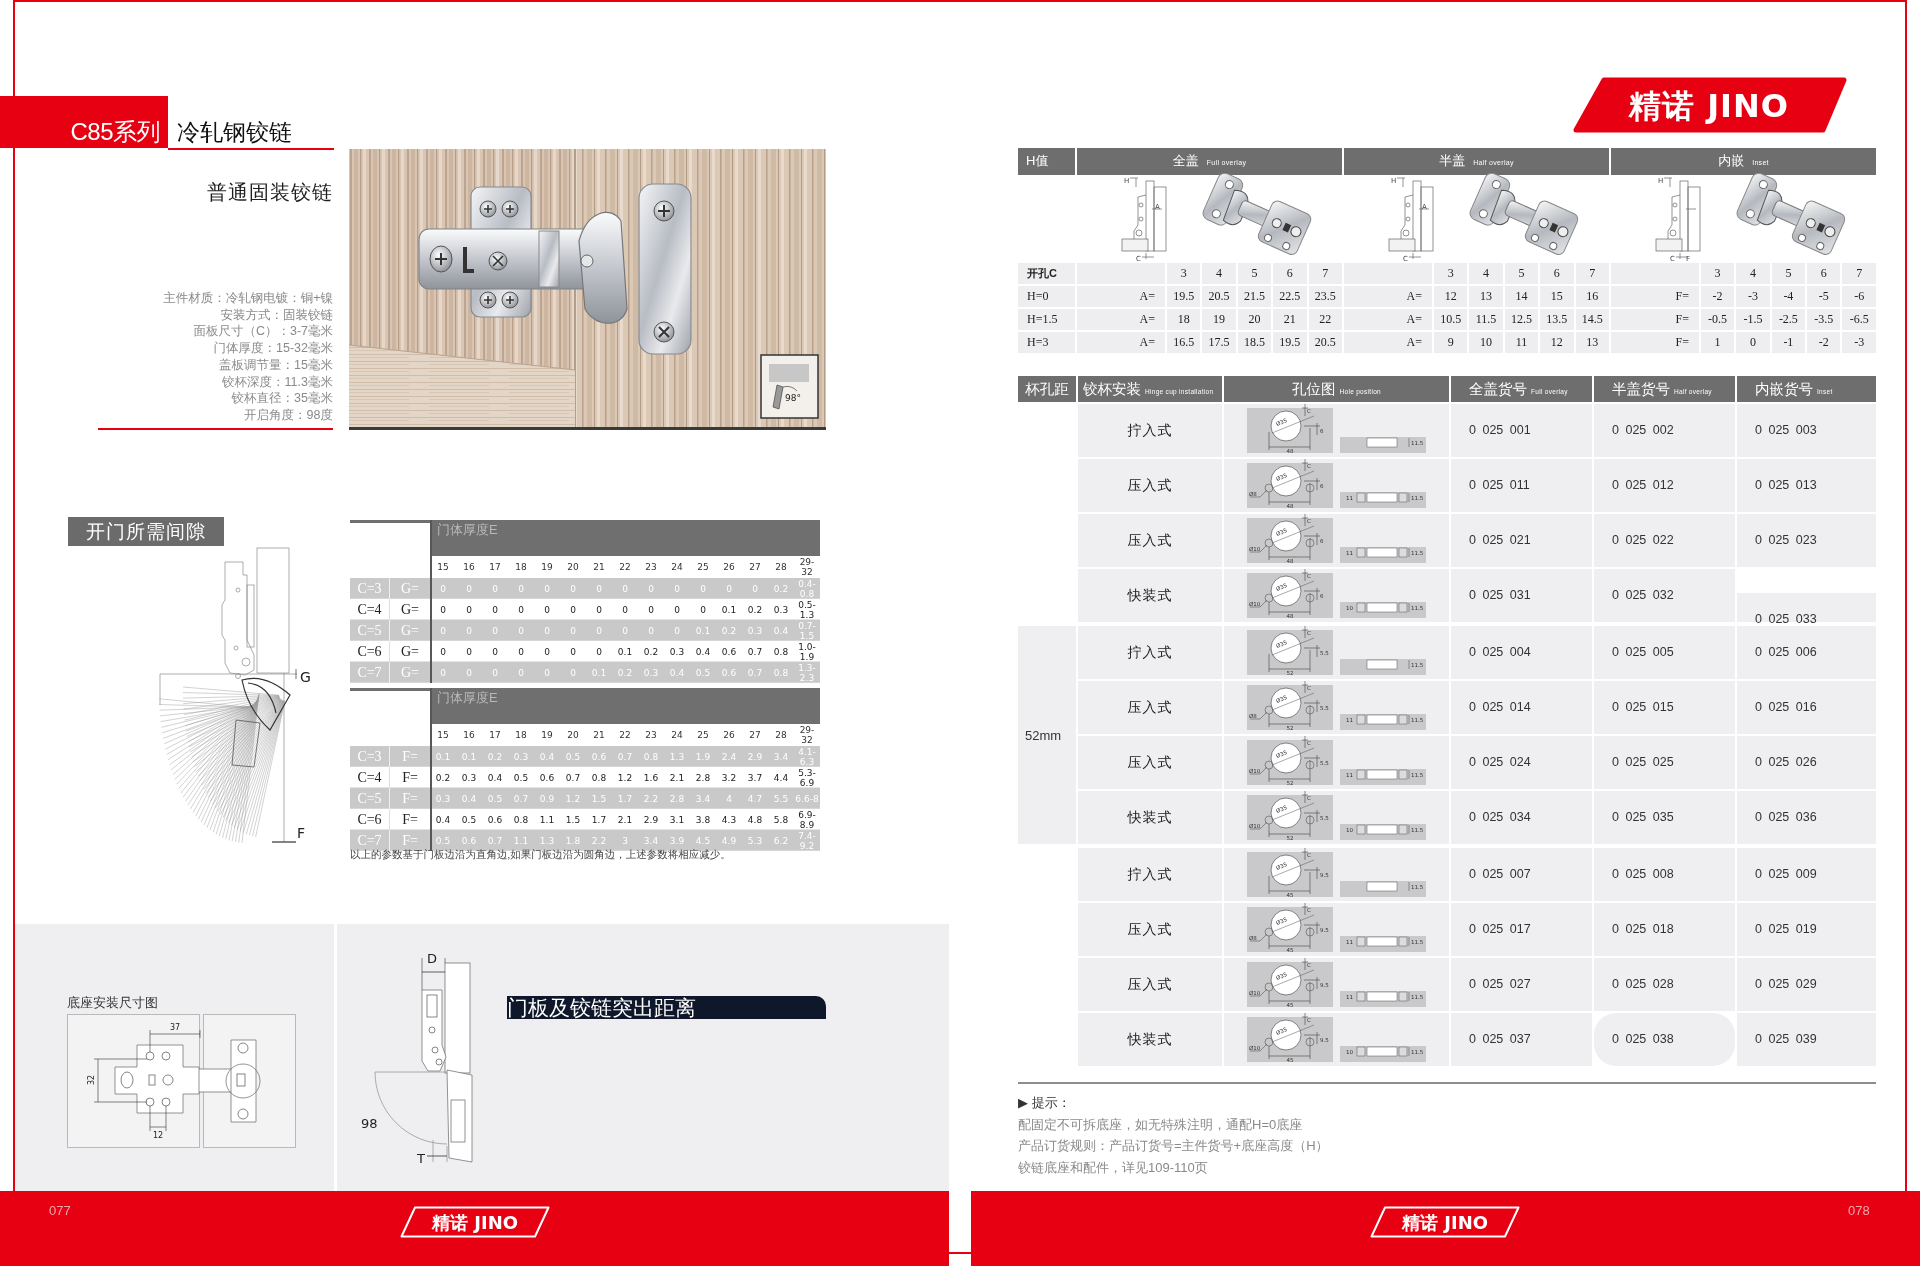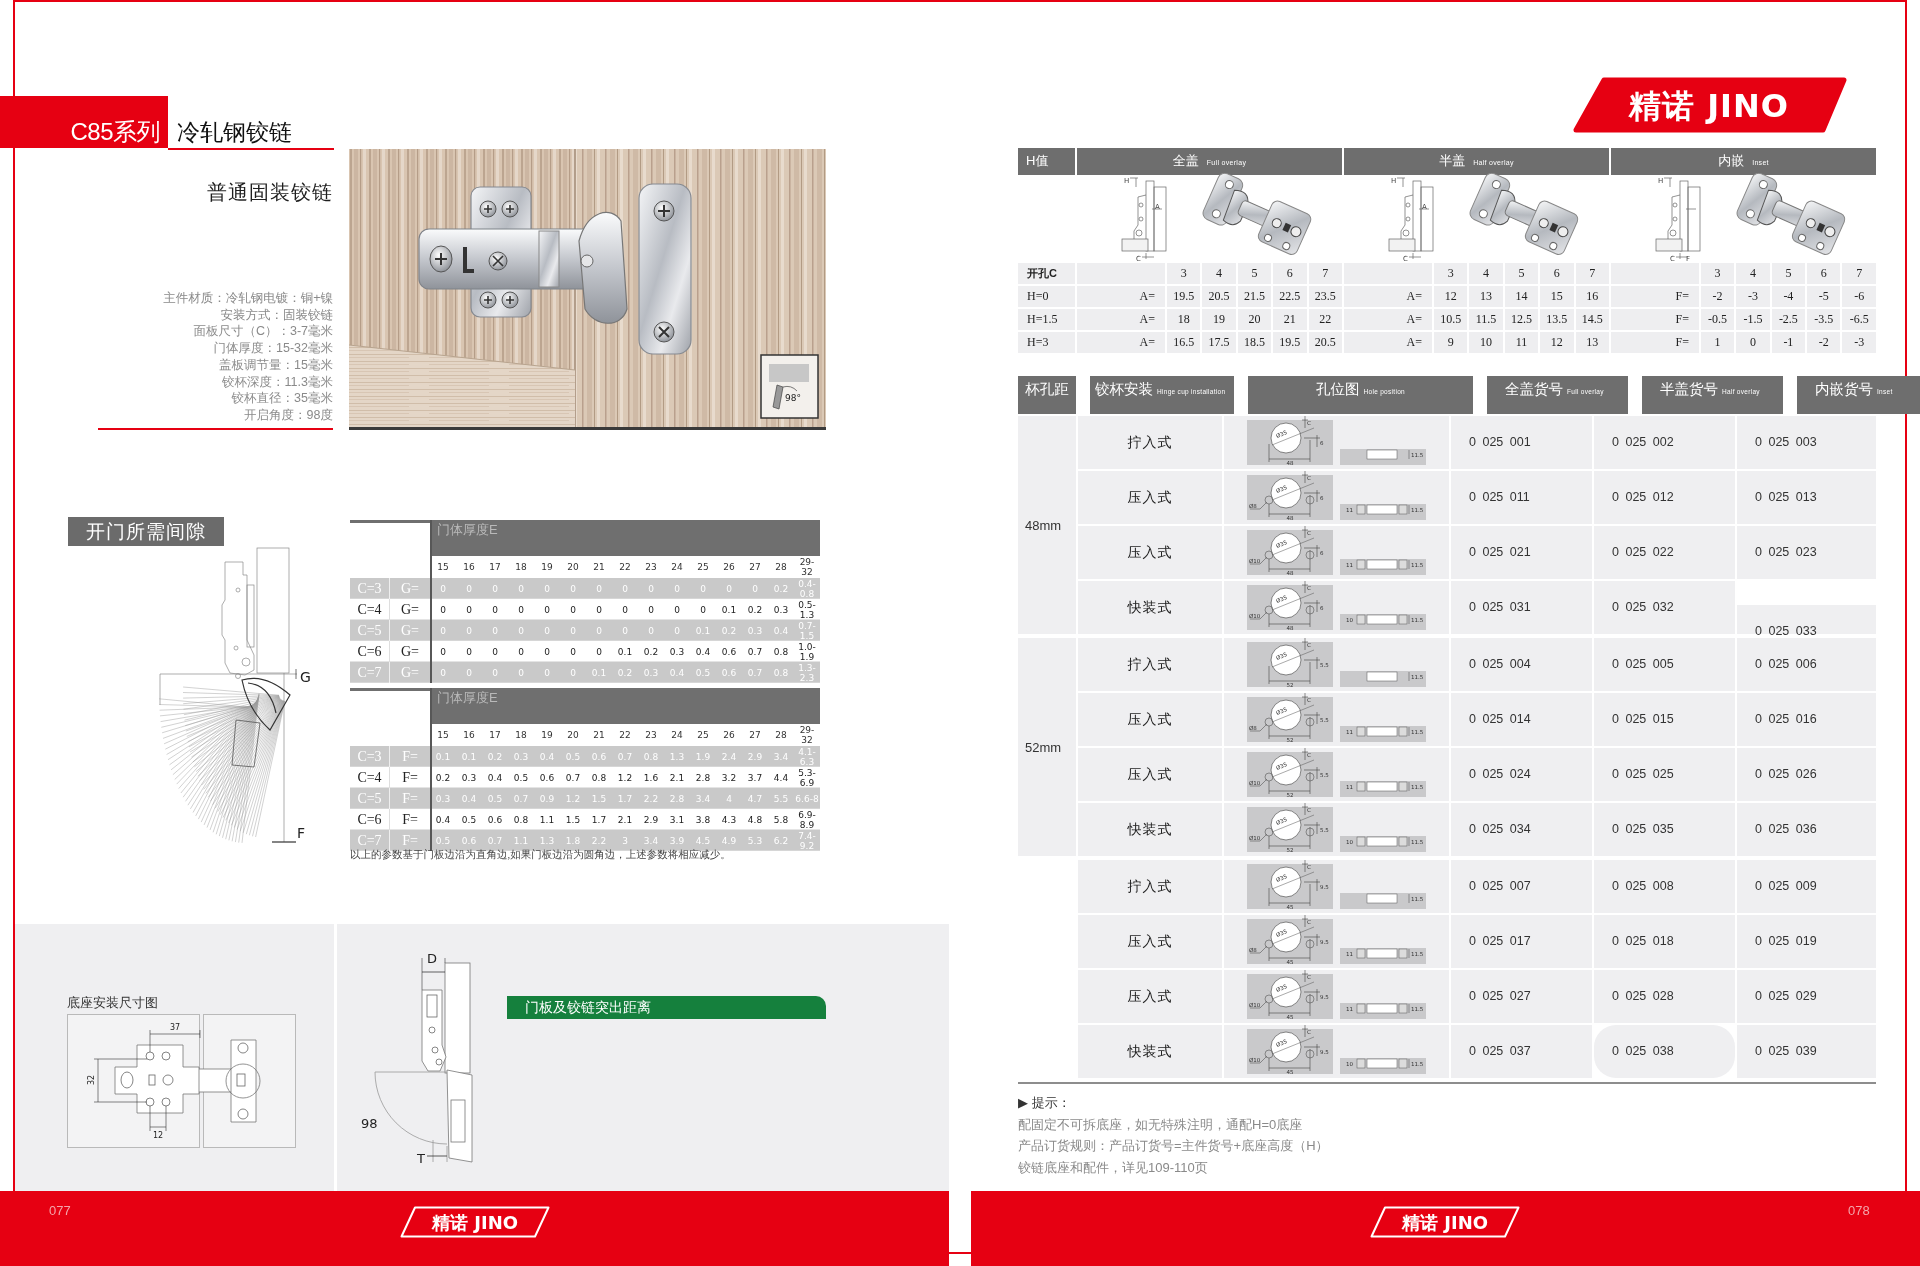--- a/index.html
+++ b/index.html
@@ -29,41 +29,41 @@
 .ct-c1{border-right:1px solid #dedede}
 .ct-row.alt .ct-c1{border-right:1px solid rgba(255,255,255,.7)}
 .ct-cell{font-size:9px;text-align:center;font-family:"DejaVu Sans",sans-serif}
 .ct-vline{position:absolute;left:80px;top:0;width:2px;bottom:0;background:#575757}
 .ct-note{left:350px;top:848px;font-size:10.5px;color:#444}
 
 .grey-band{left:15px;top:924px;width:934px;height:267px;background:#efeff1}
 .band-div{left:334px;top:924px;width:3px;height:267px;background:#fff}
 .base-title{left:67px;top:994px;font-size:13px;color:#333}
 .pt{left:507px;top:996px;width:319px}
-.pt-head{height:23px;background:#15803d;color:#fff;font-size:14px;line-height:23px;padding-left:18px;border-radius:0 10px 0 0}
+.pt-head{height:23px;background:#0f172a;color:#fff;font-size:21px;line-height:23px;padding-left:0;border-radius:0 10px 0 0}
 .pt-grid{display:grid;grid-template-columns:87px 114px 118px;background:#fff;border-left:1.5px solid #555;border-top:1.5px solid #555}
 .pt-grid div{height:24px;line-height:22px;border-right:1.5px solid #555;border-bottom:1.5px solid #555;padding-left:8px;font-size:14px;color:#222;font-family:"Liberation Serif","DejaVu Serif",serif}
 
 .footer{top:1191px;height:75px;width:949px}
 .pnum{font-size:13px;color:#f4a3aa;top:1203px}
 
 .ht{left:1018px;top:148px;width:858px}
 .ht-head{display:grid;grid-template-columns:57px 265px 265px 265px;gap:2px;height:25px}
 .ht-head div{background:#6e6e6e;color:#fff;font-size:13px;line-height:25px}
 .ht-head .hg{text-align:center}
 .sub{font-size:7px;margin-left:8px;letter-spacing:.3px}
 .ht-img{height:89px;position:relative}
 .ht-rows{display:grid;grid-template-columns:57px 88px repeat(5,33.4px) 88px repeat(5,33.4px) 88px repeat(5,33.4px);gap:2px;grid-auto-rows:21px;margin-top:1px}
 .ht-rows div{background:#eeeef0;font-family:"Liberation Serif","DejaVu Serif",serif;font-size:12px;line-height:21px;text-align:center;color:#222}
 .ht-rows .rl{text-align:left;padding-left:9px}
 .ht-rows .rb{font-family:"Liberation Sans","DejaVu Sans",sans-serif;font-weight:bold;font-size:11px}
 .ht-rows .kl{text-align:right;padding-right:10px}
 
 .ptab{left:1018px;top:376px;width:858px}
-.ptab-head{display:grid;grid-template-columns:58px 144px 225px 141px 141px 139px;gap:14px;height:38px}
+.ptab-head{display:grid;grid-template-columns:58px 144px 225px 141px 141px 139px;gap:2px;height:26px}
 .ptab-head div{background:#6e6e6e;color:#fff;font-size:14.5px;line-height:26px;white-space:nowrap;overflow:hidden}
 .ptab-head .c{text-align:center}
 .ptab-head .l{padding-left:5px}
 .ptab-head .lc{padding-left:18px}
 .ptab-head .sub{font-size:6.5px;margin-left:4px}
 .ptab-body{margin-top:2px}
 .pg{display:grid;grid-template-columns:58px 144px 225px 141px 141px 139px;grid-template-rows:repeat(4,53px);gap:2px;margin-bottom:4px}
 .pc{background:#efeff1}
 .pdist{display:flex;align-items:center;padding-left:7px;font-size:13px;color:#333}
 .pinst{text-align:center;line-height:53px;font-size:14px;color:#222;letter-spacing:1px}
@@ -806,23 +806,20 @@
   <div class="ptab-head">
     <div class="c">杯孔距</div>
     <div class="l"><span>铰杯安装</span><span class="sub">Hinge cup installation</span></div>
     <div class="c"><span>孔位图</span><span class="sub">Hole position</span></div>
     <div class="lc"><span>全盖货号</span><span class="sub">Full overlay</span></div>
     <div class="lc"><span>半盖货号</span><span class="sub">Half overlay</span></div>
     <div class="lc"><span>内嵌货号</span><span class="sub">Inset</span></div>
   </div>
   <div class="ptab-body" id="ptab-body">
       <div class="pg">
-        <div class="pc pdist" style="grid-area: 1 / 1 / span 4;">
-          <span>48mm</span>
-        </div>
         <div class="pc pinst" style="grid-area: 1 / 2;">拧入式</div>
         <div class="pc pdiag" style="grid-area: 1 / 3;"><svg width="225" height="53" viewBox="0 0 225 53">
             <rect x="23" y="4" width="86" height="45" fill="#c9c9cb"></rect>
             <g stroke="#444" stroke-width=".6" fill="none">
               <line x1="81" y1="0" x2="81" y2="12"></line>
               <line x1="78" y1="4" x2="84" y2="4"></line>
         <line x1="80" y1="22" x2="96" y2="22"></line>
               <line x1="93" y1="19" x2="93" y2="31"></line>
         <line x1="45" y1="28" x2="45" y2="46"></line>
               <line x1="86" y1="24" x2="86" y2="46"></line>

